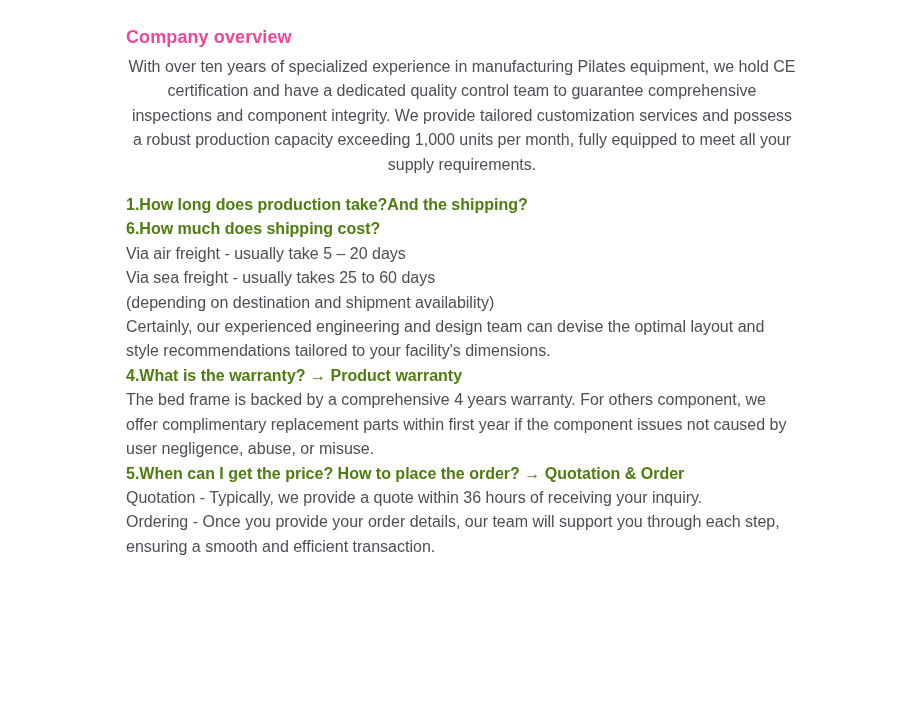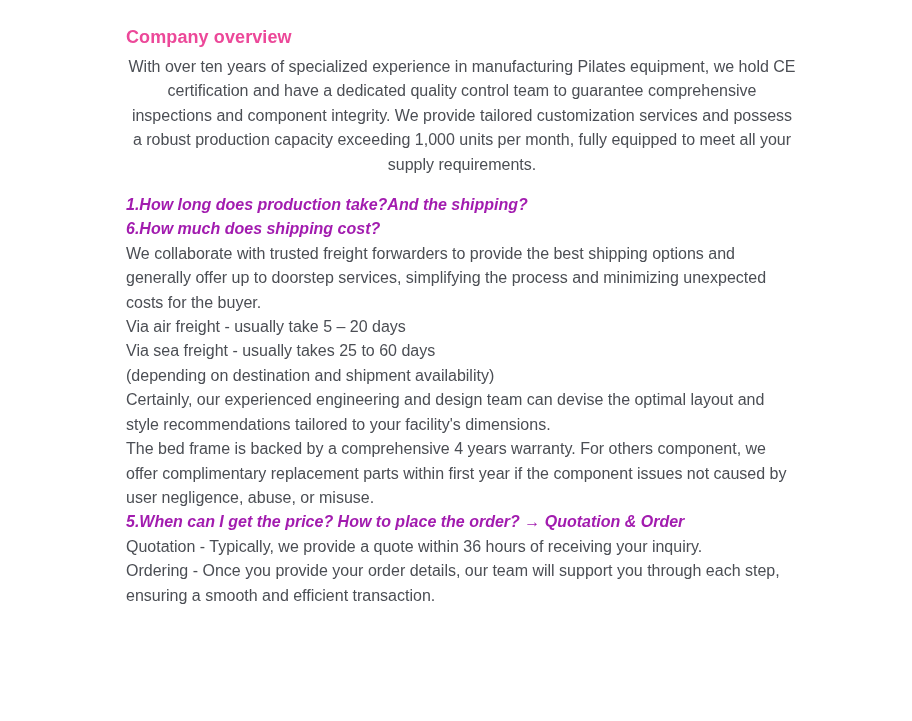--- a/index.html
+++ b/index.html
@@ -39,52 +39,51 @@
   }
   p {
     margin: 0;
     font-size: 16px;
     line-height: 24.4px;
     color: #4b4e54;
   }
   .faq-item { margin: 0; }
   .q {
     font-weight: 700;
-    color: #a21caf;
-    font-style: italic;
+    color: #4d7c0f;
   }
   .a { }
 </style>
 </head>
 <body>
 
 <div class="page">
   <div class="content">
 
     <h2 class="section-title">Company overview</h2>
 
     <p class="intro">With over ten years of specialized experience in manufacturing Pilates equipment, we hold CE certification and have a dedicated quality control team to guarantee comprehensive inspections and component integrity. We provide tailored customization services and possess a robust production capacity exceeding 1,000 units per month, fully equipped to meet all your supply requirements.</p>
 
     <div class="faq-item">
       <p class="q">1.How long does production take?And the shipping?</p>
     </div>
 
     <div class="faq-item">
       <p class="q">6.How much does shipping cost?</p>
-      <p class="a">We collaborate with trusted freight forwarders to provide the best shipping options and generally offer up to doorstep services, simplifying the process and minimizing unexpected costs for the buyer.</p>
       <p class="a">Via air freight - usually take 5 – 20 days</p>
       <p class="a">Via sea freight - usually takes 25 to 60 days</p>
       <p class="a">(depending on destination and shipment availability)</p>
     </div>
 
     <div class="faq-item">
       <p class="a">Certainly, our experienced engineering and design team can devise the optimal layout and style recommendations tailored to your facility's dimensions.</p>
     </div>
 
     <div class="faq-item">
+      <p class="q">4.What is the warranty? → Product warranty</p>
       <p class="a">The bed frame is backed by a comprehensive 4 years warranty. For others component, we offer complimentary replacement parts within first year if the component issues not caused by user negligence, abuse, or misuse.</p>
     </div>
 
     <div class="faq-item">
       <p class="q">5.When can I get the price? How to place the order? → Quotation &amp; Order</p>
       <p class="a">Quotation - Typically, we provide a quote within 36 hours of receiving your inquiry.</p>
       <p class="a">Ordering - Once you provide your order details, our team will support you through each step, ensuring a smooth and efficient transaction.</p>
     </div>
 
   </div>

